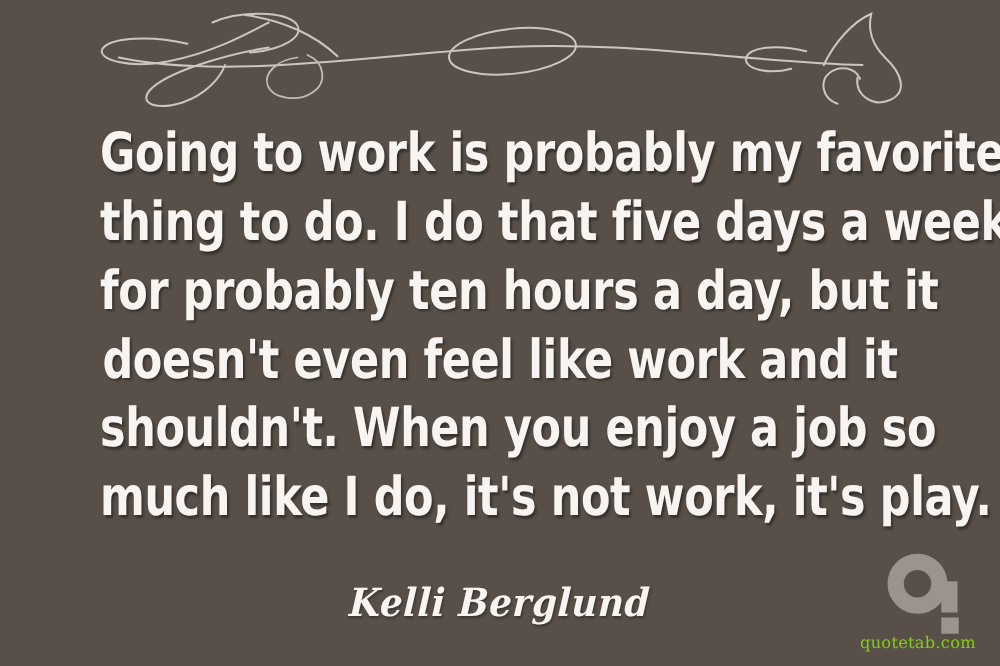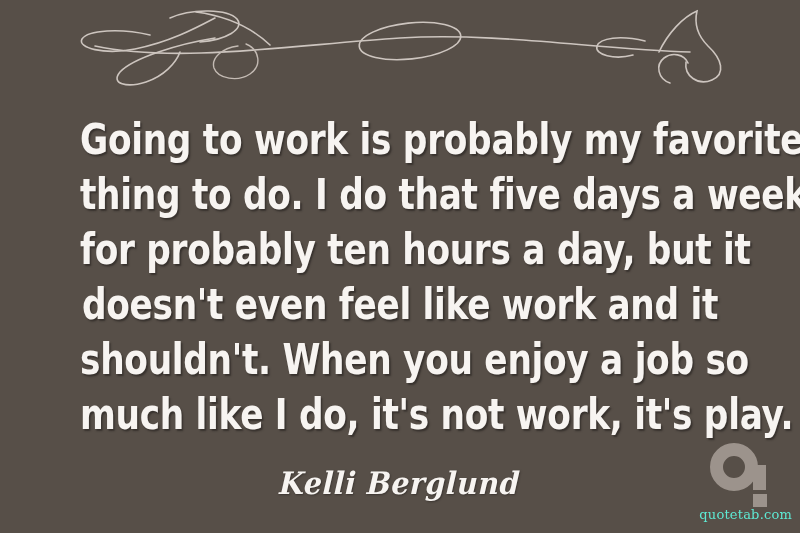--- a/index.html
+++ b/index.html
@@ -47,21 +47,20 @@
     stroke-linecap: round;
   }
 
   
   #quote-body {
     position: absolute;
     left: 0;
     top: 96px;
     width: 800px;
     text-align: center;
-    margin-top: 16px;
   }
   .quote-line {
     display: block;
     color: #f7f4f1;
     font-family: "DejaVu Sans", "Liberation Sans", sans-serif;
     font-weight: bold;
     font-size: 43px;
     line-height: 55px;
     letter-spacing: -0.4px;
     white-space: nowrap;
@@ -129,22 +128,22 @@
     top: 51px;
     width: 14px;
     height: 13px;
     background: #9c938c;
   }
   #watermark-text {
     position: absolute;
     left: 0;
     top: 64px;
     width: 104px;
-    text-align: right;
-    color: #5eead4;
+    text-align: left;
+    color: #84cc16;
     font-family: "DejaVu Serif", "Liberation Serif", serif;
     font-size: 13px;
     letter-spacing: 0.2px;
   }
 </style>
 </head>
 <body>
 
 <div id="quote-card">
 

